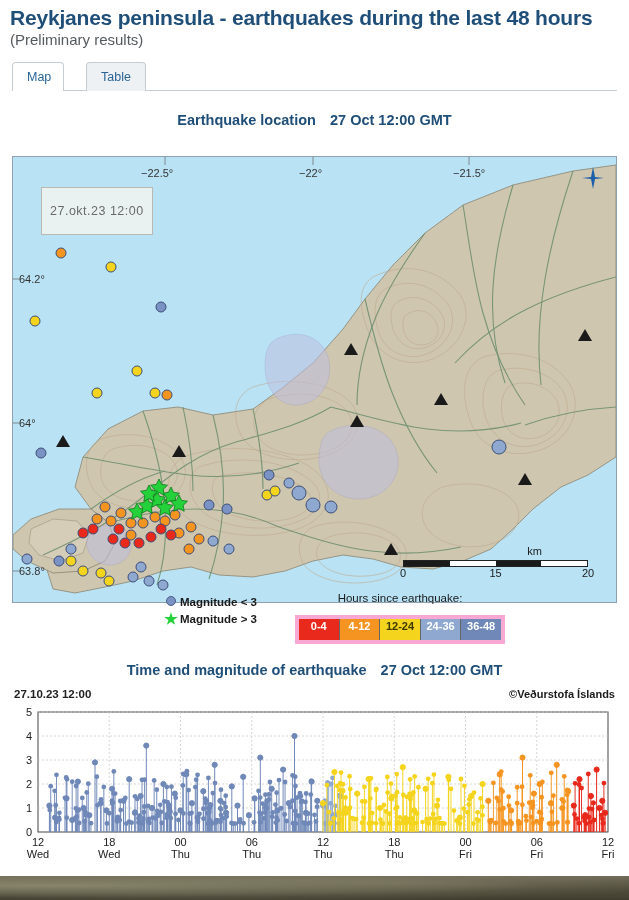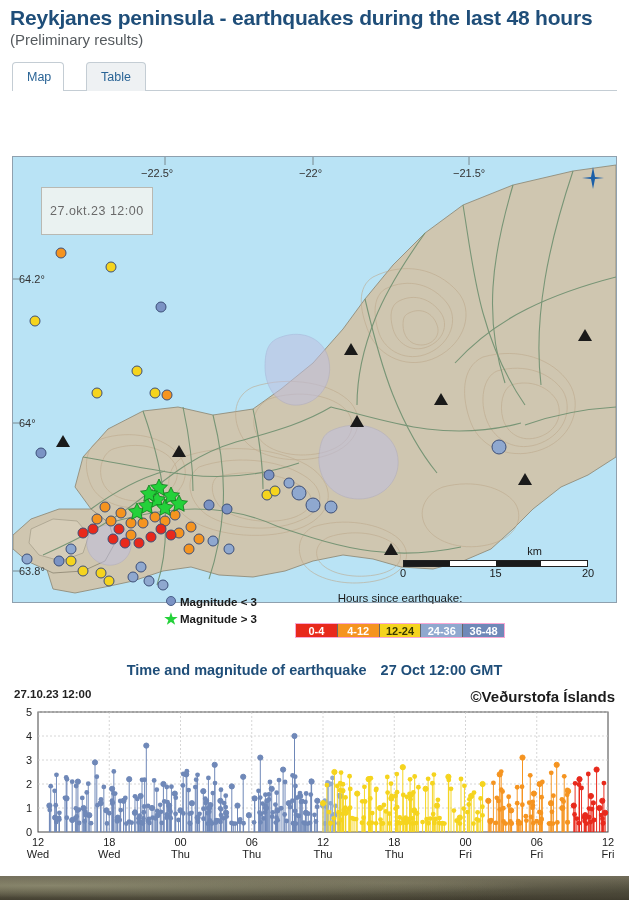--- a/index.html
+++ b/index.html
@@ -159,23 +159,23 @@
   .legend-hours {
     position: absolute;
     left: 283px; top: 0;
     width: 210px;
     text-align: center;
     font-size: 11.5px;
     color: #1a1a1a;
   }
   .hours-scale {
     display: flex;
-    margin-top: 19px;
-    border: 1px solid #f9a8d4;
-    height: 15px;
+    margin-top: 11px;
+    border: 4px solid #f9a8d4;
+    height: 29px;
   }
   .hours-scale div {
     flex: 1;
     font-size: 11px;
     font-weight: bold;
     color: #ffffff;
     text-align: center;
     line-height: 15px;
     border-right: 1px solid #666;
   }
@@ -194,21 +194,21 @@
   .ts-stamp {
     position: absolute;
     left: 14px; top: 688px;
     font-size: 11.5px;
     font-weight: bold;
     color: #222;
   }
   .ts-credit {
     position: absolute;
     right: 14px; top: 688px;
-    font-size: 15px;
+    font-size: 11px;
     font-weight: bold;
     color: #1a1a1a;
   }
   .ts-frame {
     position: absolute;
     left: 12px; top: 706px;
     width: 605px; height: 160px;
   }
   .bottom-strip {
     position: absolute;
@@ -231,20 +231,24 @@
 <div id="page">
 
   <div class="page-title">Reykjanes peninsula - earthquakes during the last 48 hours</div>
   <div class="page-subtitle">(Preliminary results)</div>
 
   <div class="tabs">
     <div class="tab tab-map active">Map</div>
     <div class="tab tab-table">Table</div>
   </div>
 
+  <div class="map-heading">
+    <span>Earthquake location</span>
+    <span class="sub">27 Oct 12:00 GMT</span>
+  </div>
 
   <div class="map-frame">
     <svg class="map-svg" width="603" height="445" viewBox="0 0 603 445">
       <defs>
         <clipPath id="mapclip">
             <rect x="0" y="0" width="603" height="445"></rect>
           </clipPath>
       </defs>
       <g clip-path="url(#mapclip)">
         <rect x="0" y="0" width="603" height="445" fill="#b9e3f5"></rect>

